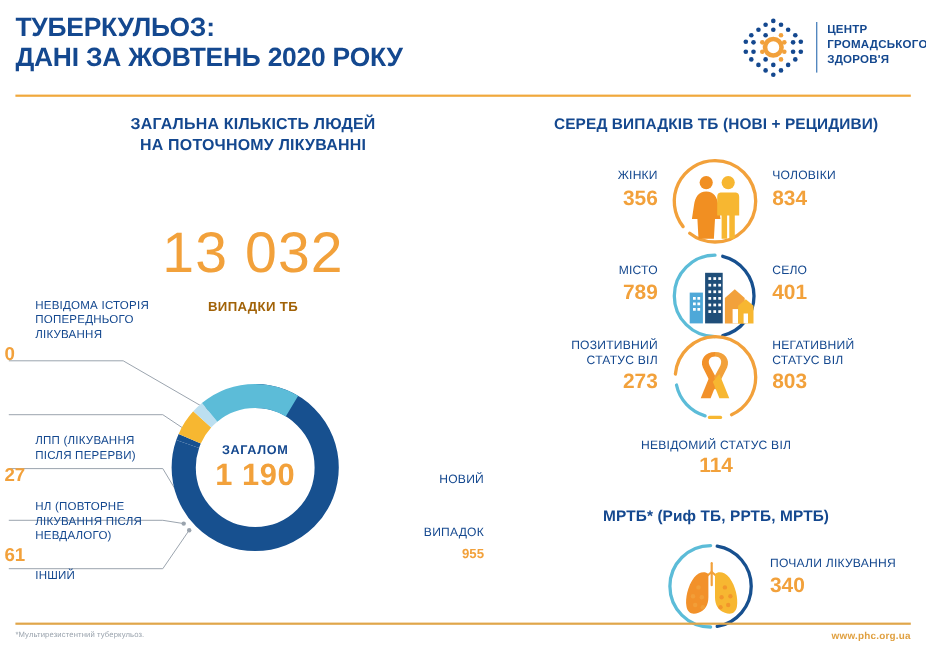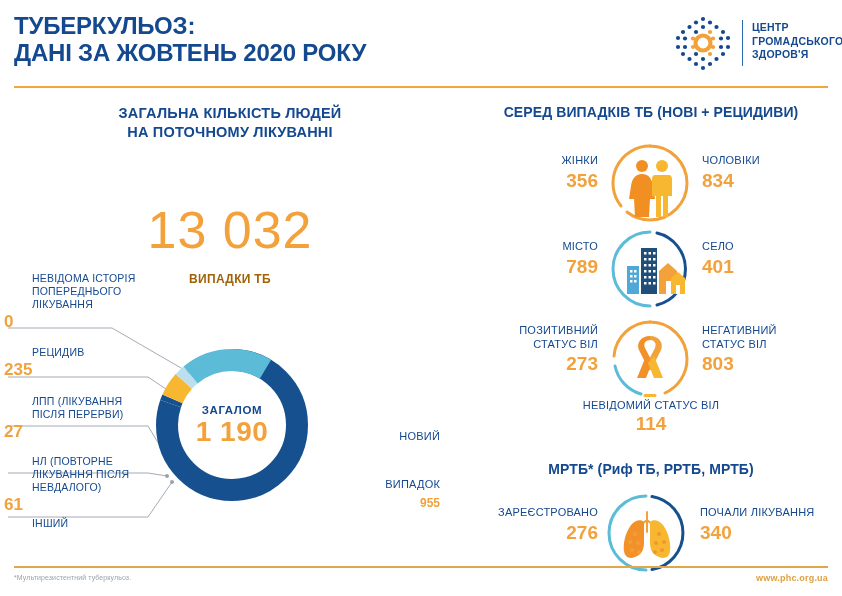--- a/index.html
+++ b/index.html
@@ -233,24 +233,20 @@
     </div>
   </div>
 
   <div class="lbl-left" style="top:272px;">
     <div class="name">НЕВІДОМА ІСТОРІЯ</div>
     <div class="name">ПОПЕРЕДНЬОГО</div>
     <div class="name">ЛІКУВАННЯ</div>
     <div class="num">0</div>
   </div>
 
-  <div class="lbl-left" style="top:346px;">
-    <div class="name">РЕЦИДИВ</div>
-    <div class="num">235</div>
-  </div>
 
   <div class="lbl-left" style="top:395px;">
     <div class="name">ЛПП (ЛІКУВАННЯ</div>
     <div class="name">ПІСЛЯ ПЕРЕРВИ)</div>
     <div class="num">27</div>
   </div>
 
   <div class="lbl-left" style="top:455px;">
     <div class="name">НЛ (ПОВТОРНЕ</div>
     <div class="name">ЛІКУВАННЯ ПІСЛЯ</div>
@@ -349,21 +345,21 @@
         <path d="M66,52 l7,-6 l7,6 v16 h-14 z" fill="#f7b731"></path>
         <rect x="71" y="59" width="4" height="9" fill="#ffffff"></rect>
       </svg>
     </div>
     <div class="stat-side rgt">
       <div class="name">СЕЛО</div>
       <div class="num">401</div>
     </div>
   </div>
 
-  <div class="stat-row" style="left:0;top:316px;width:842px;">
+  <div class="stat-row" style="left:0;top:300px;width:842px;">
     <div class="stat-side lft" style="top:8px;">
       <div class="name">ПОЗИТИВНИЙ</div>
       <div class="name">СТАТУС ВІЛ</div>
       <div class="num">273</div>
     </div>
     <div class="stat-icon">
       <svg width="90" height="86" viewBox="0 0 90 86">
         <g fill="none" stroke-width="3" stroke-linecap="round">
           <path d="M45,6 A37,37 0 0,1 82,43 A37,37 0 0,1 60,77" stroke="#f2a13b"></path>
           <path d="M36,78 A37,37 0 0,1 10,50" stroke="#5cbcd8"></path>
@@ -386,24 +382,20 @@
   </div>
 
   <div class="unknown-hiv">
     <div class="name">НЕВІДОМИЙ СТАТУС ВІЛ</div>
     <div class="num">114</div>
   </div>
 
   <div class="mdr-head">МРТБ* (Риф ТБ, РРТБ, МРТБ)</div>
 
   <div class="stat-row" style="left:0;top:490px;width:842px;">
-    <div class="stat-side lft" style="top:16px;left:470px;width:128px;">
-      <div class="name">ЗАРЕЄСТРОВАНО</div>
-      <div class="num">276</div>
-    </div>
     <div class="stat-icon" style="left:602px;">
       <svg width="90" height="86" viewBox="0 0 90 86">
         <g fill="none" stroke-width="3" stroke-linecap="round">
           <path d="M44,6 A37,37 0 0,0 44,80" stroke="#5cbcd8"></path>
           <path d="M50,6.5 A37,37 0 0,1 50,79.5" stroke="#17508f"></path>
         </g>
         <g stroke="#f2a13b" stroke-width="2" fill="none" stroke-linecap="round">
           <path d="M45,22 v20"></path>
             <path d="M45,30 l-6,5"></path>
             <path d="M45,30 l6,5"></path>

